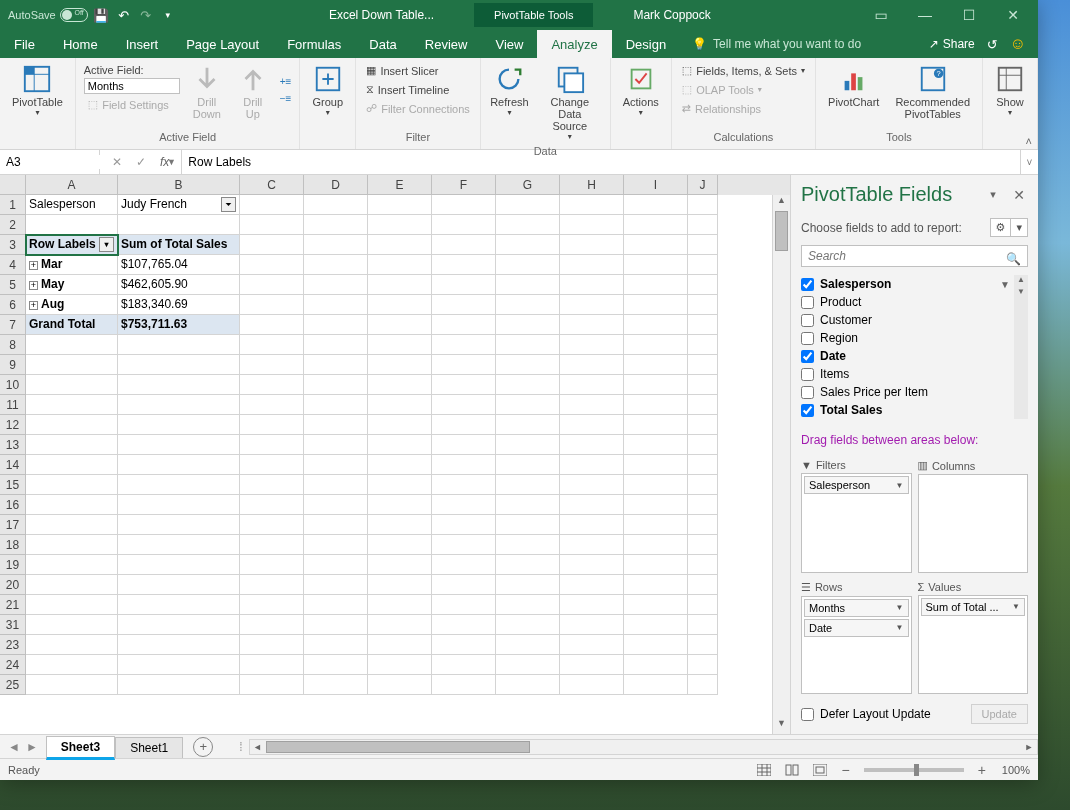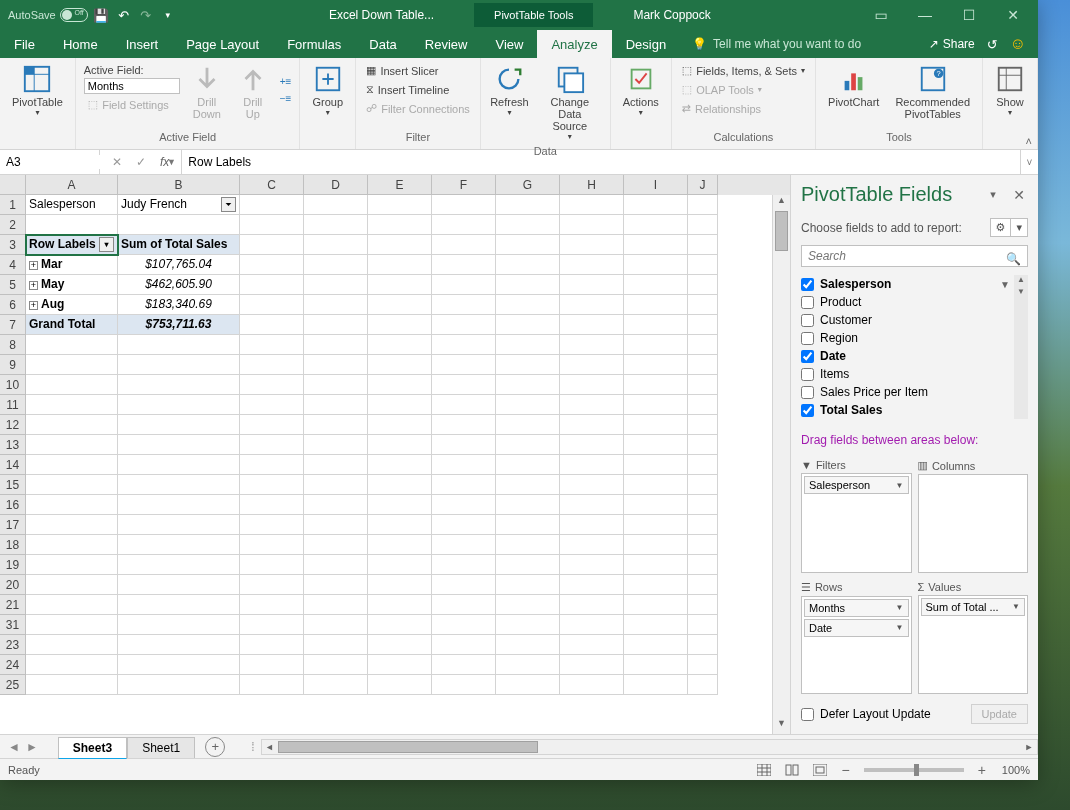--- a/index.html
+++ b/index.html
@@ -62,21 +62,21 @@
 .corner-box { width: 26px; border-right: 1px solid #c0c0c0; border-bottom: 1px solid #c0c0c0; background: #e6e6e6; }
 .col-header { border-right: 1px solid #c0c0c0; border-bottom: 1px solid #c0c0c0; text-align: center; font-size: 12px; color: #444; line-height: 20px; background: #e6e6e6; }
 .grid-body { flex: 1; display: flex; overflow: hidden; }
 .row-headers { width: 26px; display: flex; flex-direction: column; }
 .row-header { height: 20px; border-right: 1px solid #c0c0c0; border-bottom: 1px solid #c0c0c0; background: #e6e6e6; text-align: center; font-size: 12px; color: #444; line-height: 20px; }
 .cells { flex: 1; position: relative; }
 .cell-row { display: flex; height: 20px; }
 .cell { border-right: 1px solid #d4d4d4; border-bottom: 1px solid #d4d4d4; font-size: 12px; padding: 0 3px; line-height: 19px; overflow: hidden; white-space: nowrap; }
 .cell.selected { outline: 2px solid #217346; outline-offset: -1px; z-index: 2; position: relative; }
 .cell.bold { font-weight: 600; }
-.cell.right { text-align: center; font-style: italic; }
+.cell.right { text-align: left; }
 .cell.shaded { background: #dce6f1; }
 .filter-drop { float: right; width: 15px; height: 15px; border: 1px solid #888; background: #f0f0f0; display: inline-flex; align-items: center; justify-content: center; font-size: 8px; margin-top: 2px; }
 .expand-btn { display: inline-block; width: 9px; height: 9px; border: 1px solid #888; text-align: center; line-height: 7px; font-size: 9px; margin-right: 3px; background: #fff; }
 .vscroll { width: 18px; background: #f0f0f0; border-left: 1px solid #d4d4d4; display: flex; flex-direction: column; }
 .vscroll-btn { height: 16px; text-align: center; font-size: 9px; color: #666; cursor: pointer; }
 .vscroll-track { flex: 1; position: relative; }
 .vscroll-thumb { position: absolute; top: 0; left: 2px; right: 2px; height: 40px; background: #c0c0c0; border: 1px solid #a0a0a0; }
 
 
 .pivot-pane { width: 248px; background: #f3f3f3; border-left: 1px solid #d4d4d4; display: flex; flex-direction: column; font-size: 12px; }
@@ -106,21 +106,21 @@
 .area-body { flex: 1; background: #fff; border: 1px solid #c0c0c0; padding: 2px; display: flex; flex-direction: column; gap: 2px; }
 .area-item { border: 1px solid #c0c0c0; background: #f6f6f6; padding: 2px 4px; font-size: 11px; display: flex; align-items: center; cursor: pointer; }
 .area-item .drop { margin-left: auto; font-size: 8px; color: #555; }
 .defer-row { display: flex; align-items: center; gap: 6px; padding: 10px; }
 .update-btn { margin-left: auto; padding: 3px 10px; border: 1px solid #d0d0d0; background: #f0f0f0; color: #aaa; font-size: 11px; }
 
 
 .sheet-tabs { height: 24px; background: #f3f3f3; border-top: 1px solid #d4d4d4; display: flex; align-items: center; font-size: 12px; }
 .tab-nav { padding: 0 8px; display: flex; gap: 6px; color: #888; }
 .sheet-tab { padding: 3px 14px; border: 1px solid #c0c0c0; border-bottom: none; background: #e6e6e6; cursor: pointer; position: relative; top: 1px; }
-.sheet-tab.active { background: #fff; border-bottom: 1px solid #0ea5e9; font-weight: 600; margin-left: 12px; }
+.sheet-tab.active { background: #fff; border-bottom: 3px solid #0ea5e9; font-weight: 600; }
 .add-sheet { width: 20px; height: 20px; border-radius: 50%; border: 1px solid #888; display: flex; align-items: center; justify-content: center; font-size: 13px; margin-left: 10px; color: #666; cursor: pointer; }
 .hscroll-area { flex: 1; display: flex; align-items: center; margin-left: 20px; }
 .hscroll-grip { color: #999; padding: 0 6px; font-size: 12px; }
 .hscroll-track { flex: 1; height: 16px; background: #f0f0f0; border: 1px solid #d4d4d4; position: relative; display: flex; align-items: center; }
 .hscroll-btn { width: 16px; text-align: center; font-size: 9px; color: #666; }
 .hscroll-bar { flex: 1; position: relative; height: 100%; }
 .hscroll-thumb { position: absolute; left: 0; width: 35%; top: 1px; bottom: 1px; background: #c0c0c0; border: 1px solid #a0a0a0; }
 
 
 .status-bar { height: 22px; background: #f3f3f3; border-top: 1px solid #d4d4d4; display: flex; align-items: center; font-size: 11px; color: #555; padding: 0 8px; }

